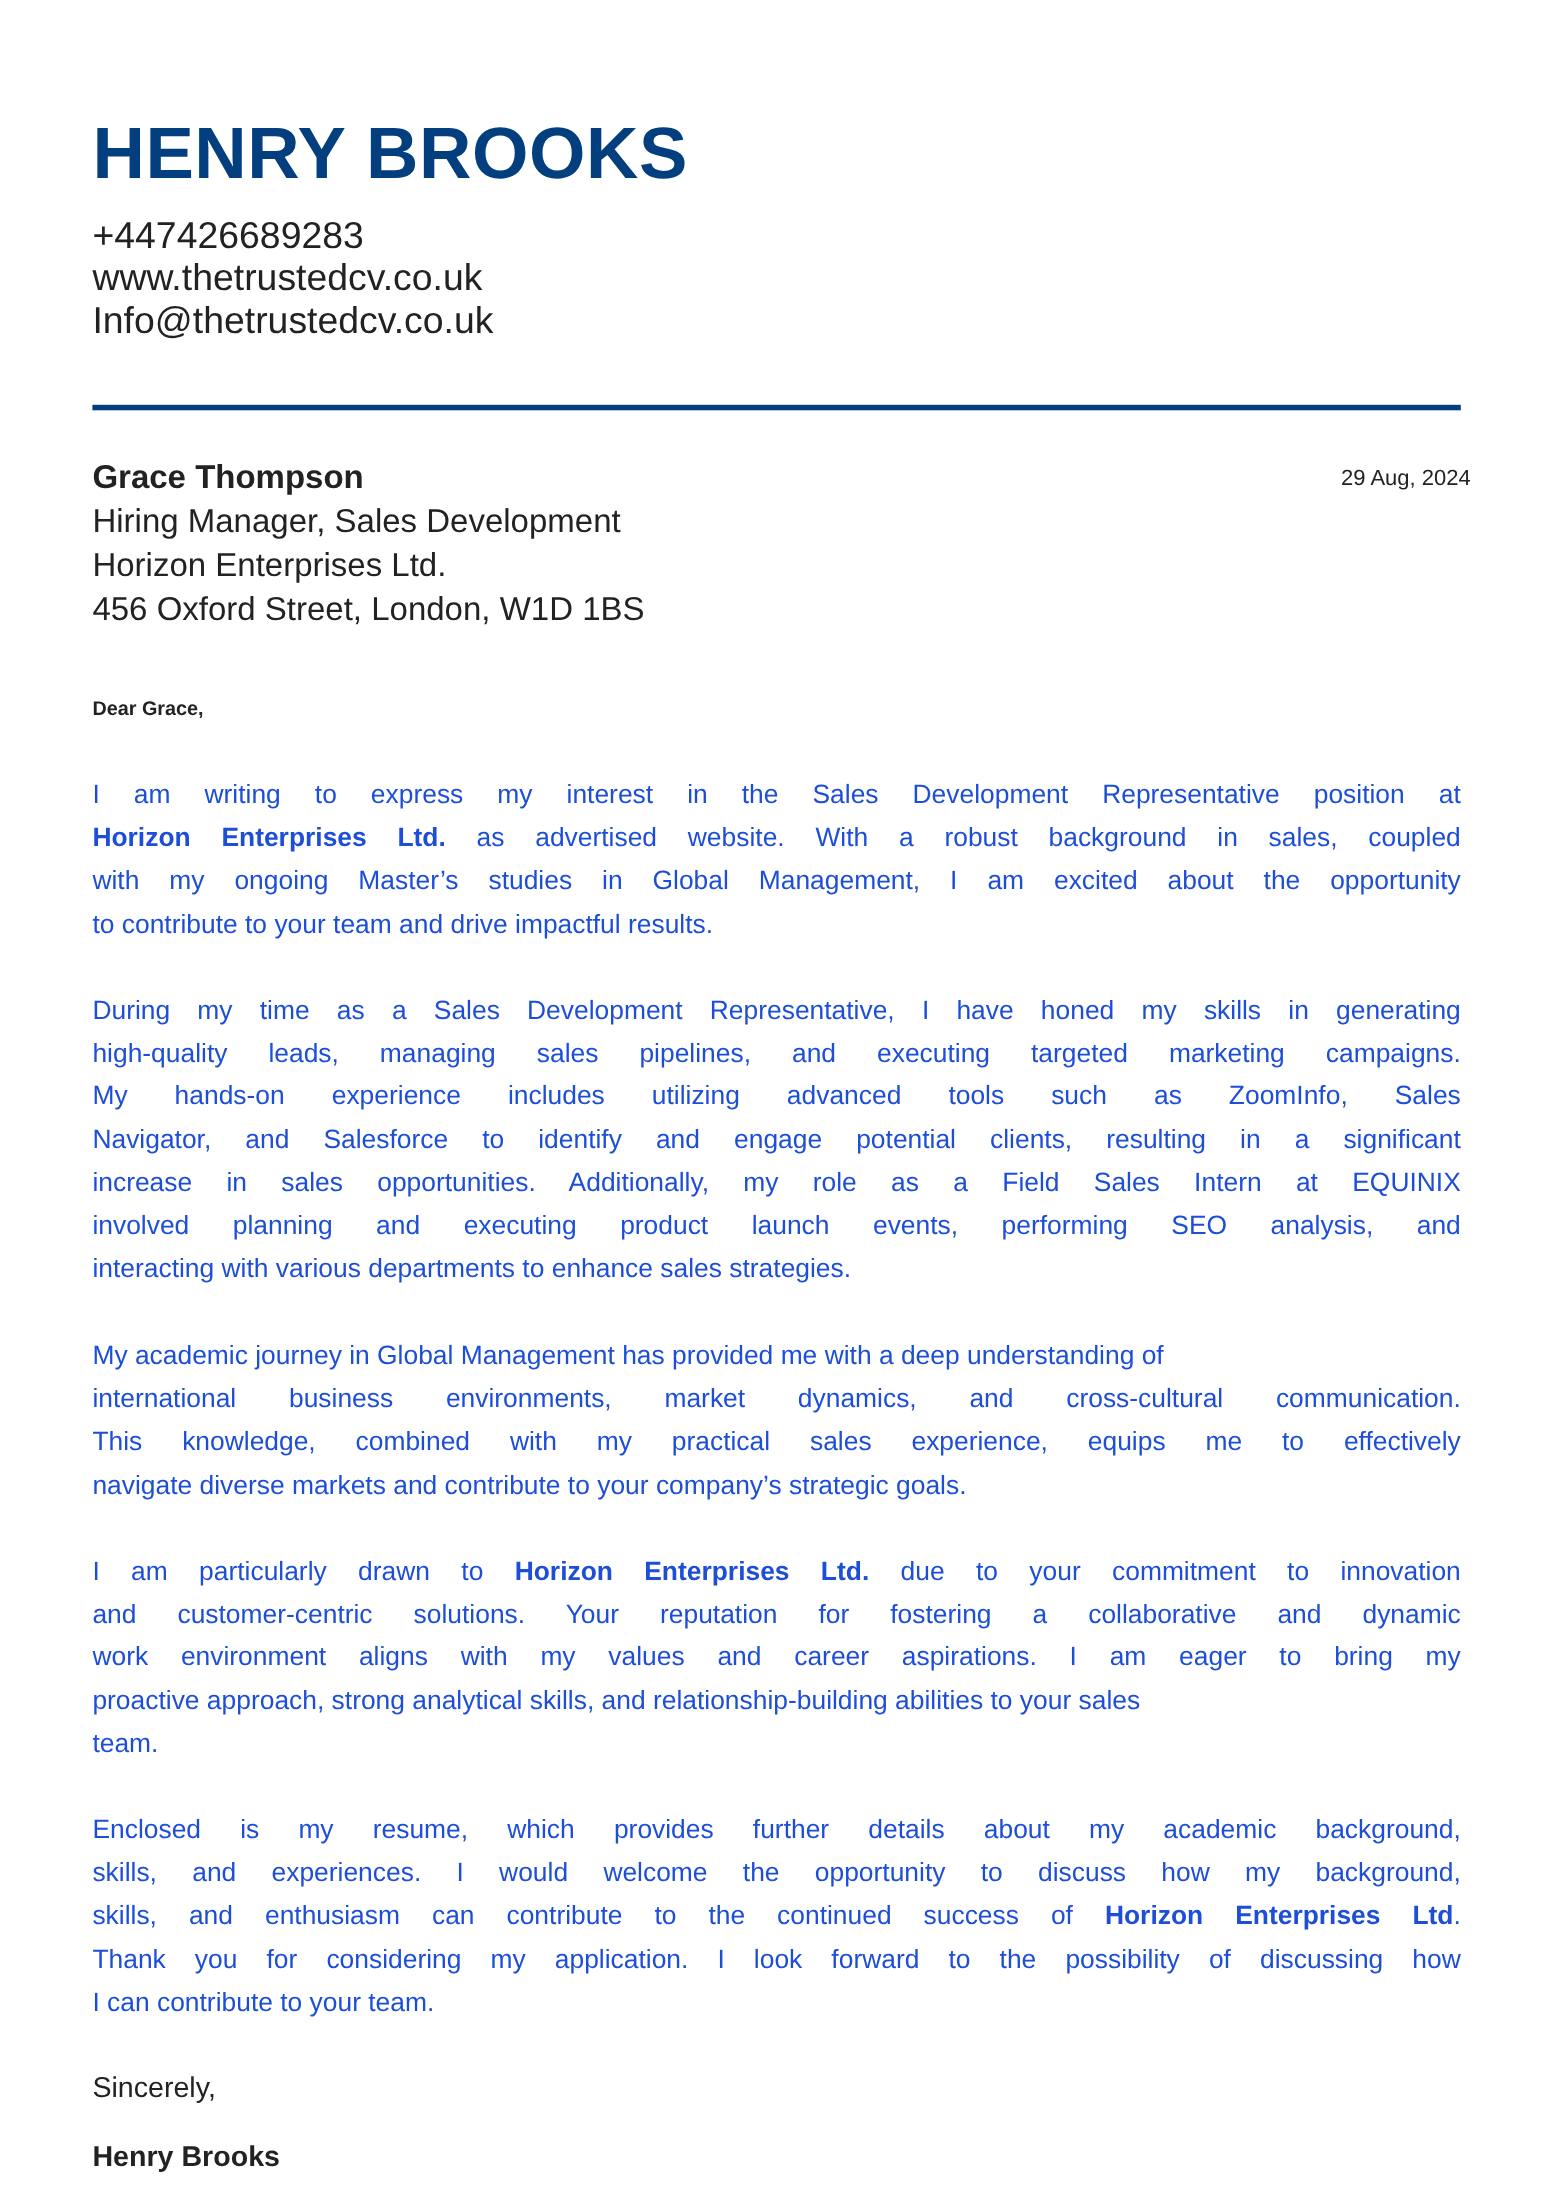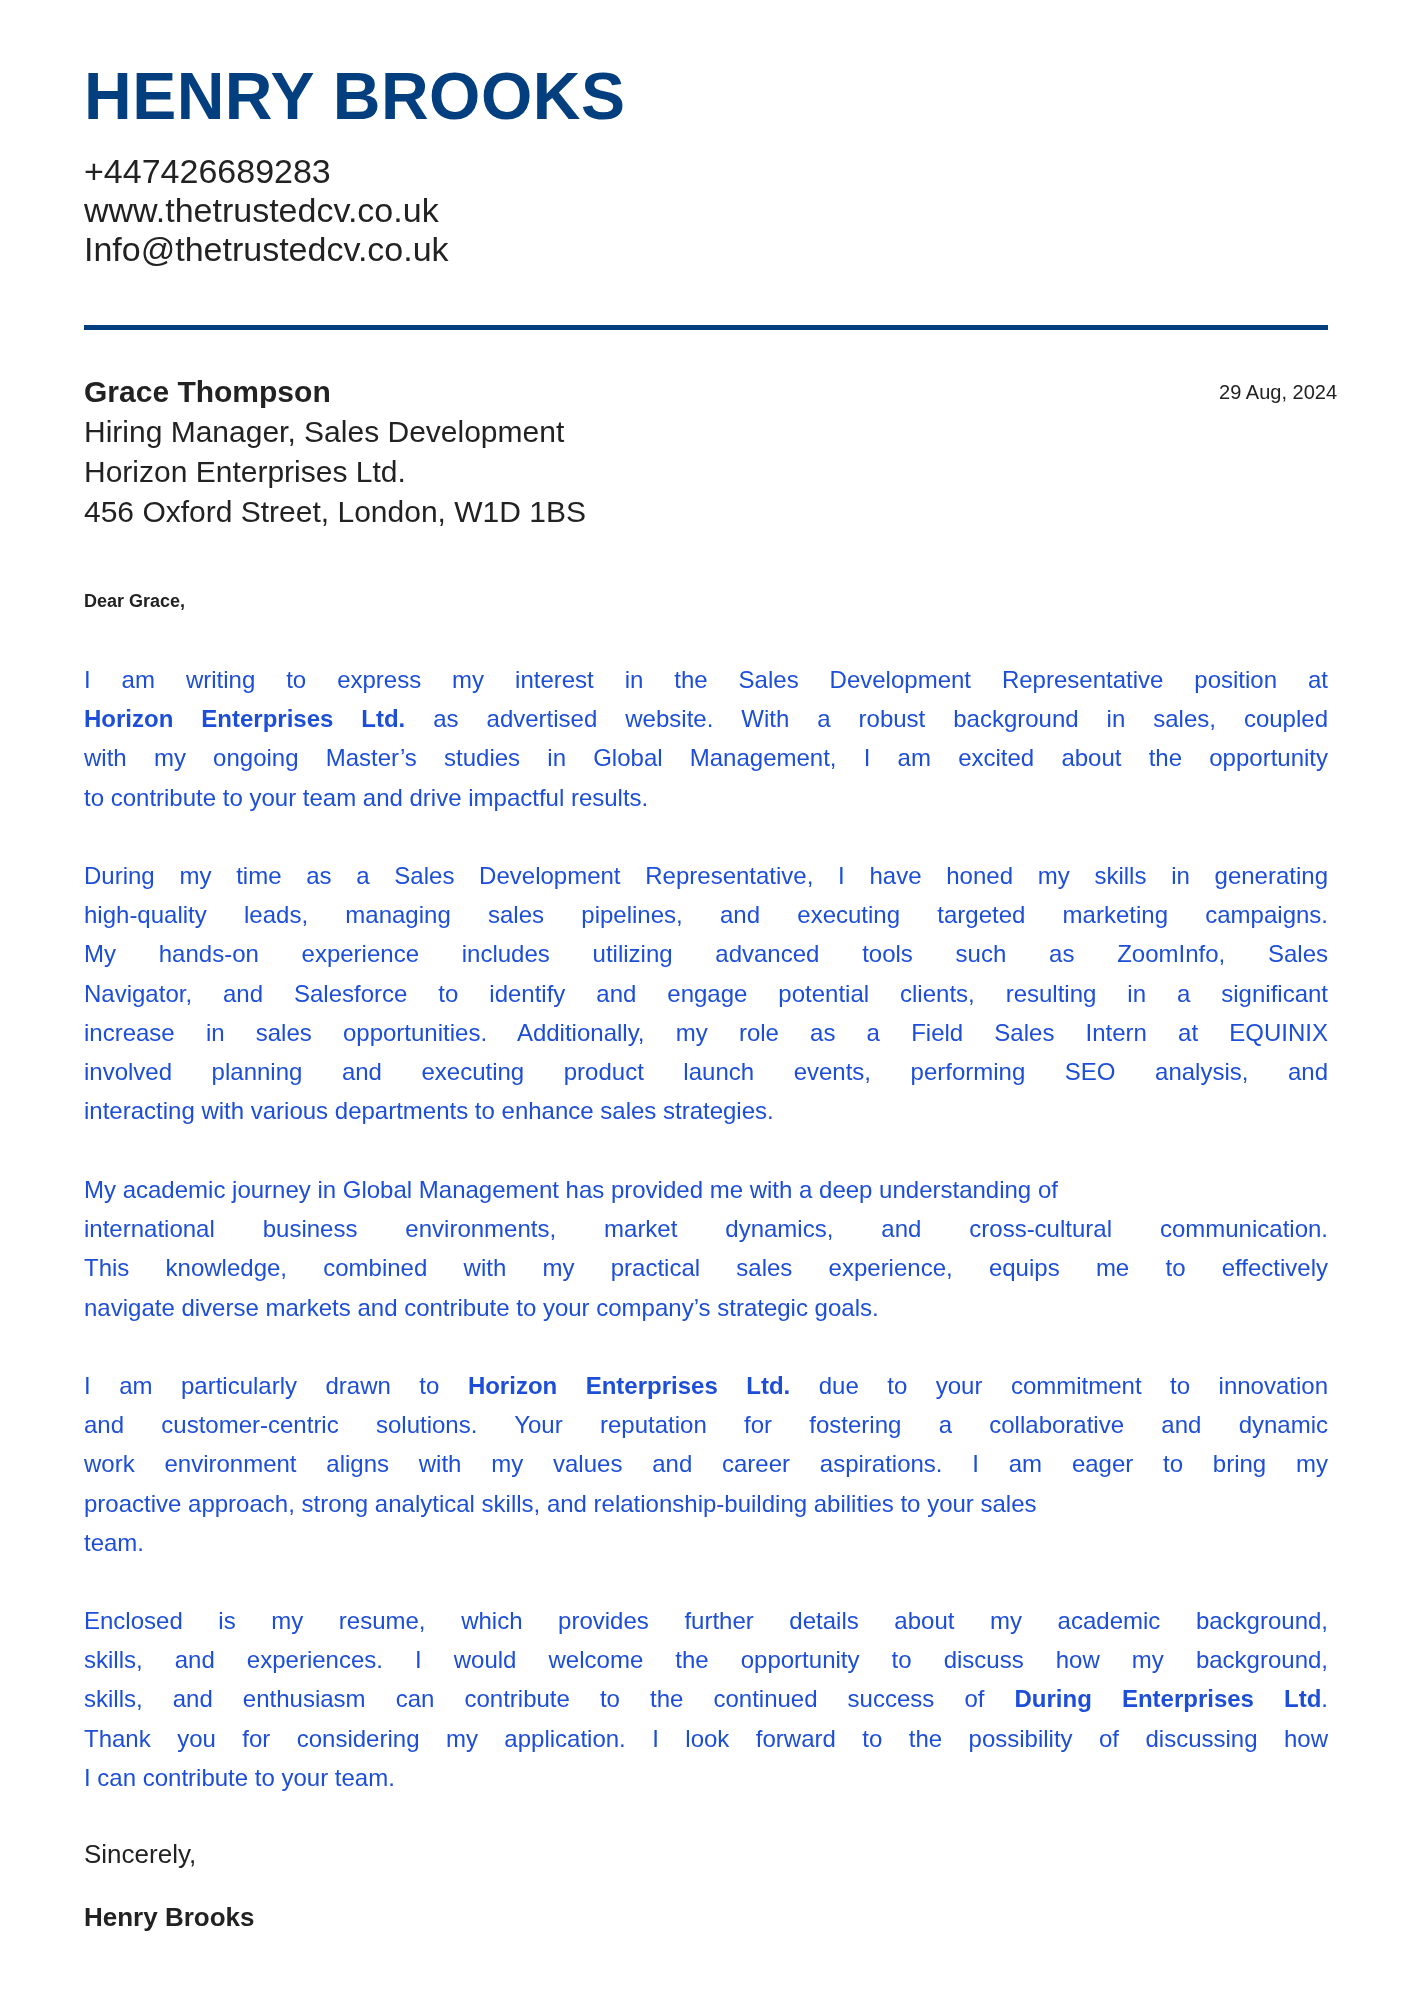--- a/index.html
+++ b/index.html
@@ -14,21 +14,21 @@
       overflow: hidden;
       font-family: "Liberation Sans", "DejaVu Sans", sans-serif;
       color: #1f1f1f;
     }
     .page {
       position: absolute;
       left: 0; top: 0;
       width: 1414px;
       height: 2000px;
     }
-    .abs { position: absolute; }
+    .abs { position: absolute; margin-top: 43px; }
 
     .name {
       left: 84px;
       top: 58px;
       font-size: 66px;
       font-weight: bold;
       letter-spacing: 0.5px;
       color: #033f7f;
       line-height: 76px;
       white-space: nowrap;
@@ -170,21 +170,21 @@
       <div class="abs body-text" style="top: 1366px;">
         <span class="line justify"><span>I am particularly drawn to </span><b>Horizon Enterprises Ltd.</b><span> due to your commitment to innovation</span></span>
         <span class="line justify"><span>and customer-centric solutions. Your reputation for fostering a collaborative and dynamic</span></span>
         <span class="line justify"><span>work environment aligns with my values and career aspirations. I am eager to bring my</span></span>
         <span class="line"><span>proactive approach, strong analytical skills, and relationship-building abilities to your sales</span></span>
         <span class="line"><span>team.</span></span>
       </div>
       <div class="abs body-text" style="top: 1601px;">
         <span class="line justify"><span>Enclosed is my resume, which provides further details about my academic background,</span></span>
         <span class="line justify"><span>skills, and experiences. I would welcome the opportunity to discuss how my background,</span></span>
-        <span class="line justify"><span>skills, and enthusiasm can contribute to the continued success of </span><b>During Enterprises Ltd</b><span>.</span></span>
+        <span class="line justify"><span>skills, and enthusiasm can contribute to the continued success of </span><b>Horizon Enterprises Ltd</b><span>.</span></span>
         <span class="line justify"><span>Thank you for considering my application. I look forward to the possibility of discussing how</span></span>
         <span class="line"><span>I can contribute to your team.</span></span>
       </div>
     </div>
 
   <div class="abs closing">Sincerely,</div>
   <div class="abs signature">Henry Brooks</div>
 
 </div>
 

